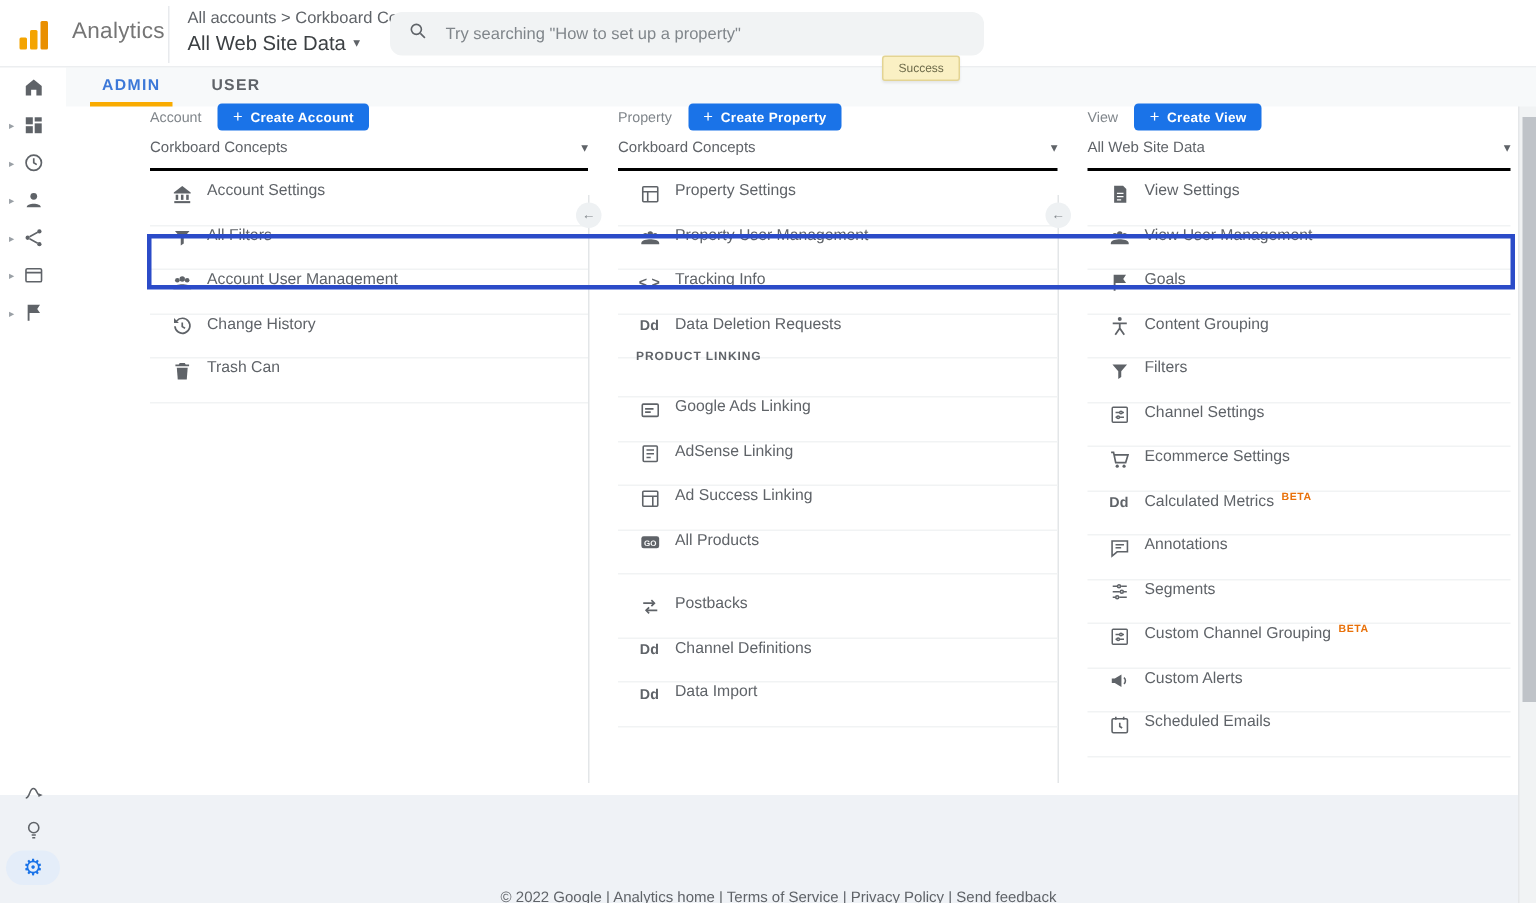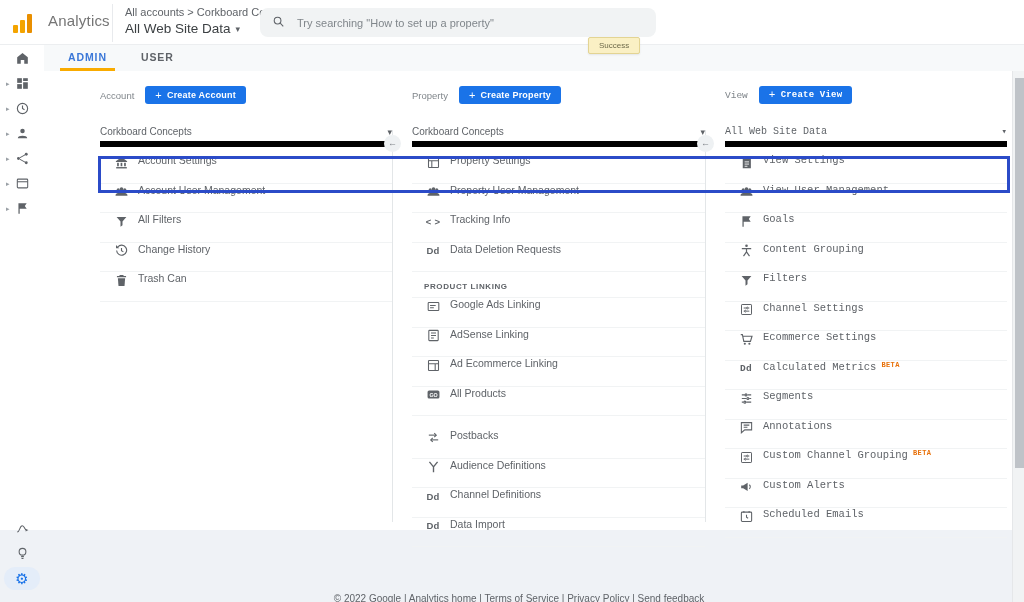--- a/index.html
+++ b/index.html
@@ -38,34 +38,34 @@
   .sb-top{top:46px}.sb-bottom{top:516px}
   .sb-item{position:relative;width:44px;height:25px;display:flex;align-items:center;justify-content:center;color:#5f6368;cursor:pointer}
   .sb-item .icon svg{width:15px;height:15px}
   .sb-caret{position:absolute;left:6px;top:50%;transform:translateY(-50%);font-size:7px;color:#9aa0a6}
   .sb-item.active{color:var(--blue)}
   .sb-item.active::before{content:'';position:absolute;left:4px;top:1px;width:36px;height:23px;background:#e4edf9;border-radius:12px}
   .sb-item .icon{position:relative;display:inline-flex}
   .gear-glyph{font-size:15px;line-height:1}
 
   
-  .column{position:absolute;top:85px;z-index:2}
+  .column{position:absolute;top:68px;z-index:2}
   .col-head{display:flex;align-items:center;gap:11px;height:20px}
   .col-entity{font-size:9.5px;color:#80868b}
   .create-btn{display:inline-flex;align-items:center;gap:5px;background:var(--blue);color:#fff;border:none;border-radius:3px;height:18px;padding:0 10px;font-size:9px;font-weight:bold;font-family:inherit;letter-spacing:.2px;cursor:pointer}
   .create-btn .plus{font-size:11px;font-weight:normal}
-  .col-select{display:flex;justify-content:space-between;align-items:center;height:19px;border-bottom:6px solid #000000;font-size:10px;color:#5f6368;margin-top:17px;cursor:pointer}
+  .col-select{display:flex;justify-content:space-between;height:19px;border-bottom:2px solid #000000;font-size:10px;color:#5f6368;margin-top:5px;cursor:pointer}
   .col-list{margin-top:7px}
   .item-row{height:29.5px;display:flex;align-items:flex-start;border-bottom:1px solid #f1f3f4;box-sizing:border-box;cursor:pointer}
   .item-row .icon{width:18px;height:16px;display:inline-flex;align-items:center;justify-content:center;color:#5f6368;margin-left:12px}
   .item-row .icon svg{width:15px;height:15px}
   .item-row .icon.txt{font-size:9.5px;font-weight:bold;letter-spacing:.2px}
   .item-label{font-size:10.5px;color:#5f6368;margin-left:8px;white-space:nowrap}
   .beta{font-size:7px;color:var(--beta);font-weight:bold;margin-left:5px;letter-spacing:.4px}
-  .sec-row{height:26px;display:flex;align-items:flex-end;padding:0 0 6px 12px;border-bottom:1px solid #f1f3f4;box-sizing:border-box;font-size:8px;font-weight:bold;color:#5f6368;letter-spacing:.6px}
+  .sec-row{height:26px;display:flex;align-items:flex-end;padding:0 0 22px 12px;border-bottom:1px solid #f1f3f4;box-sizing:border-box;font-size:8px;font-weight:bold;color:#5f6368;letter-spacing:.6px}
   .gap-row{height:13px}
 
   .vline{position:absolute;top:130px;height:392px;width:1px;background:#e3e6e8;z-index:1}
   .collapse-btn{position:absolute;width:17px;height:17px;border-radius:50%;background:#eef1f3;color:#80868b;font-size:9px;line-height:17px;text-align:center;z-index:4;cursor:pointer}
   .highlight-box{position:absolute;left:98px;top:156px;width:906px;height:31px;border:3px solid var(--hl);z-index:4;pointer-events:none}
 
   
   .scroll-track{position:absolute;left:1012px;top:71px;width:12px;height:531px;background:#f1f3f4;border-left:1px solid #e5e7e9;box-sizing:border-box;z-index:4}
   .scroll-thumb{position:absolute;left:1.5px;top:7px;width:9px;height:390px;background:#bfc3c8;cursor:pointer}
 
@@ -238,37 +238,37 @@
                 <rect x="16.2" y="12.5" width="2.7" height="5.5"></rect>
                 <rect x="3.5" y="19.3" width="17" height="2.2"></rect>
               </g>
             </svg>
           </span>
           <span class="item-label">Account Settings</span>
         </div>
         <div class="item-row">
           <span class="icon">
             <svg viewBox="0 0 24 24">
+              <path fill="currentColor" d="M4.2 4.8h15.6L13.6 12v6l-3.2 2.2v-8.2z"></path>
+            </svg>
+          </span>
+          <span class="item-label">All Filters</span>
+        </div>
+        <div class="item-row">
+          <span class="icon">
+            <svg viewBox="0 0 24 24">
               <g fill="currentColor">
                 <circle cx="6.8" cy="9.3" r="2.5"></circle>
                 <circle cx="17.2" cy="9.3" r="2.5"></circle>
                 <circle cx="12" cy="8" r="2.9"></circle>
                 <path d="M2.5 17.8c0-3.1 6-4.1 9.5-4.1s9.5 1 9.5 4.1v1H2.5z"></path>
               </g>
             </svg>
           </span>
           <span class="item-label">Account User Management</span>
-        </div>
-        <div class="item-row">
-          <span class="icon">
-            <svg viewBox="0 0 24 24">
-              <path fill="currentColor" d="M4.2 4.8h15.6L13.6 12v6l-3.2 2.2v-8.2z"></path>
-            </svg>
-          </span>
-          <span class="item-label">All Filters</span>
         </div>
         <div class="item-row">
           <span class="icon">
             <svg viewBox="0 0 24 24">
               <g fill="none" stroke="currentColor" stroke-width="1.8">
                 <path d="M6 6.4A8 8 0 1 1 4.2 12"></path>
                 <path d="M12 8v4.4l3 1.8"></path>
               </g>
               <path fill="currentColor" d="M3.2 3.2v5.2h5.2z"></path>
             </svg>
@@ -358,21 +358,21 @@
         </div>
         <div class="item-row">
           <span class="icon">
             <svg viewBox="0 0 24 24">
               <g fill="none" stroke="currentColor" stroke-width="1.7">
                 <rect x="4" y="4" width="16" height="16" rx="1"></rect>
                 <path d="M4 9.3h16M14.7 9.3V20"></path>
               </g>
             </svg>
           </span>
-          <span class="item-label">Ad Ecommerce Linking</span>
+          <span class="item-label">Ad Success Linking</span>
         </div>
         <div class="item-row">
           <span class="icon">
             <svg viewBox="0 0 24 24">
               <rect x="2.5" y="5.5" width="19" height="13" rx="2.5" fill="currentColor"></rect>
               <text x="12" y="15.8" font-size="8.5" font-weight="bold" fill="#fff" text-anchor="middle" font-family="sans-serif">GO</text>
             </svg>
           </span>
           <span class="item-label">All Products</span>
         </div>
@@ -384,40 +384,30 @@
                 <path d="M4.5 8.2h11.5"></path>
                 <path d="m13.2 5 3.2 3.2-3.2 3.2"></path>
                 <path d="M19.5 15.8H8"></path>
                 <path d="m10.8 12.6-3.2 3.2 3.2 3.2"></path>
               </g>
             </svg>
           </span>
           <span class="item-label">Postbacks</span>
         </div>
         <div class="item-row">
-          <span class="icon">
-            <svg viewBox="0 0 24 24">
-              <g fill="none" stroke="currentColor" stroke-width="2.2">
-                <path d="M12 21v-8.5M12 12.5 5.5 4.5M12 12.5l6.5-8"></path>
-              </g>
-            </svg>
-          </span>
-          <span class="item-label">Audience Definitions</span>
-        </div>
-        <div class="item-row">
           <span class="icon txt">Dd</span>
           <span class="item-label">Channel Definitions</span>
         </div>
         <div class="item-row">
           <span class="icon txt">Dd</span>
           <span class="item-label">Data Import</span>
         </div>
       </div>
     </div>
-    <div class="column" style="left: 725px; width: 282px; font-family: Liberation Mono, monospace;">
+    <div class="column" style="left: 725px; width: 282px;">
       <div class="col-head">
         <span class="col-entity">View</span>
         <button class="create-btn">
           <span class="plus">+</span>
           <span>Create View</span>
         </button>
       </div>
       <div class="col-select">
         <span>All Web Site Data</span>
         <span class="caret">▾</span>
@@ -501,39 +491,39 @@
         </div>
         <div class="item-row">
           <span class="icon txt">Dd</span>
           <span class="item-label">Calculated Metrics</span>
           <span class="beta">BETA</span>
         </div>
         <div class="item-row">
           <span class="icon">
             <svg viewBox="0 0 24 24">
               <g fill="none" stroke="currentColor" stroke-width="1.7">
+                <path d="M3.8 4.2h16.4v11.6H9.2l-5.4 4.6z"></path>
+                <path d="M7.5 8.2h9M7.5 11.5h6"></path>
+              </g>
+            </svg>
+          </span>
+          <span class="item-label">Annotations</span>
+        </div>
+        <div class="item-row">
+          <span class="icon">
+            <svg viewBox="0 0 24 24">
+              <g fill="none" stroke="currentColor" stroke-width="1.7">
                 <path d="M4.5 6.2h4.8M13.5 6.2h6M4.5 12h7.6M16.3 12h3.2M4.5 17.8h2.8M11.5 17.8h8"></path>
                 <circle cx="11.2" cy="6.2" r="1.6"></circle>
                 <circle cx="14.2" cy="12" r="1.6"></circle>
                 <circle cx="9.3" cy="17.8" r="1.6"></circle>
               </g>
             </svg>
           </span>
           <span class="item-label">Segments</span>
-        </div>
-        <div class="item-row">
-          <span class="icon">
-            <svg viewBox="0 0 24 24">
-              <g fill="none" stroke="currentColor" stroke-width="1.7">
-                <path d="M3.8 4.2h16.4v11.6H9.2l-5.4 4.6z"></path>
-                <path d="M7.5 8.2h9M7.5 11.5h6"></path>
-              </g>
-            </svg>
-          </span>
-          <span class="item-label">Annotations</span>
         </div>
         <div class="item-row">
           <span class="icon">
             <svg viewBox="0 0 24 24">
               <g fill="none" stroke="currentColor" stroke-width="1.6">
                 <rect x="4" y="4" width="16" height="16" rx="1"></rect>
                 <path d="M7.5 9.6h4M14.8 9.6h1.7M7.5 14.6h1.7M12.3 14.6h4.2"></path>
                 <circle cx="13.3" cy="9.6" r="1.4"></circle>
                 <circle cx="10.3" cy="14.6" r="1.4"></circle>
               </g>

